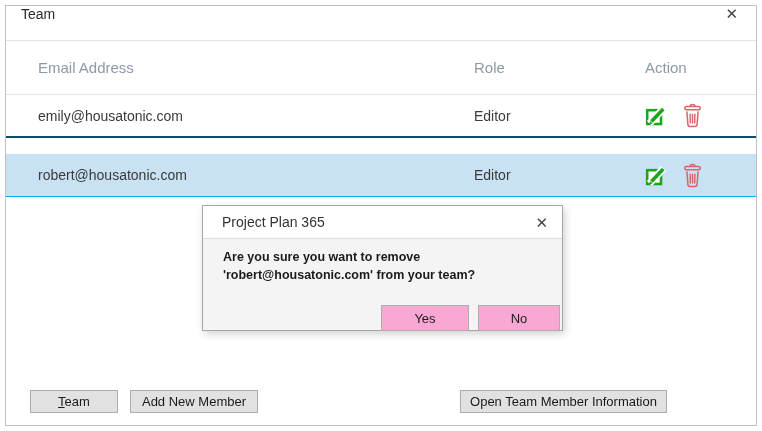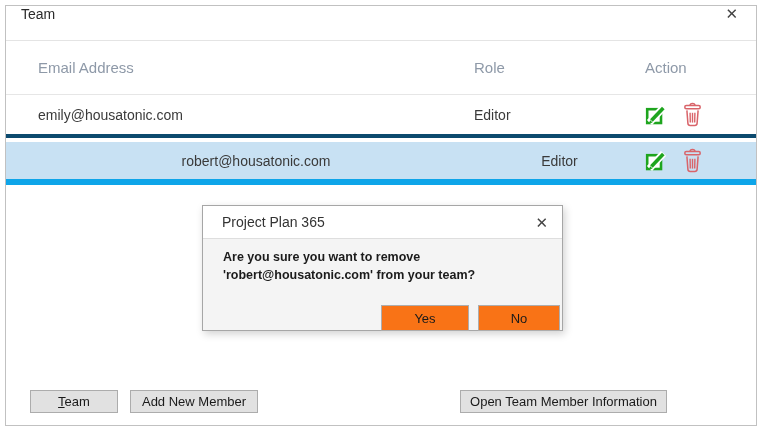--- a/index.html
+++ b/index.html
@@ -41,22 +41,22 @@
     padding: 0 10px 0 32px;
     align-items: center;
   }
   .thead {
     position: absolute; left: 0; top: 35px; right: 0; height: 54px;
     border-bottom: 1px solid #e6e6e6;
   }
   .thead .th { font-size: 15px; color: #8e99a8; }
   .trow { position: absolute; left: 0; right: 0; height: 43px; }
   .trow .cell { font-size: 14px; color: #3a3a3a; }
-  .trow-0 { top: 89px; border-bottom: 4px solid #0c4a6e; }
-  .trow-1 { top: 136px; border-bottom: 6px solid #0ea5e9; text-align: center; }
+  .trow-0 { top: 89px; border-bottom: 2px solid #0c4a6e; }
+  .trow-1 { top: 148px; border-bottom: 1px solid #0ea5e9; }
   .row-selected { background: #c8e1f3; }
   .action-cell { display: flex; align-items: center; gap: 17px; }
   .icon-btn { background: none; border: none; padding: 0; cursor: pointer; line-height: 0; }
 
   
   .btn {
     position: absolute;
     height: 23px;
     background: #e1e1e1;
     border: 1px solid #acacac;
@@ -90,21 +90,21 @@
     padding: 0 14px 0 19px;
   }
   .msgbox-title { font-size: 14px; color: #333; }
   .msgbox-text {
     position: absolute; left: 20px; top: 42px; width: 325px;
     font-size: 12.5px; line-height: 18px; color: #1b1b1b; font-weight: bold;
   }
   .msg-btn {
     position: absolute; top: 99px;
     height: 26px;
-    background: #f97316;
+    background: #f9a8d4;
     border: 1px solid #adadad;
     font-family: "Liberation Sans", sans-serif;
     font-size: 13px; color: #1a1a1a;
     cursor: pointer;
   }
   .msg-btn-yes { left: 178px; width: 88px; }
   .msg-btn-no  { left: 275px; width: 82px; }
 </style>
 </head>
 <body>

